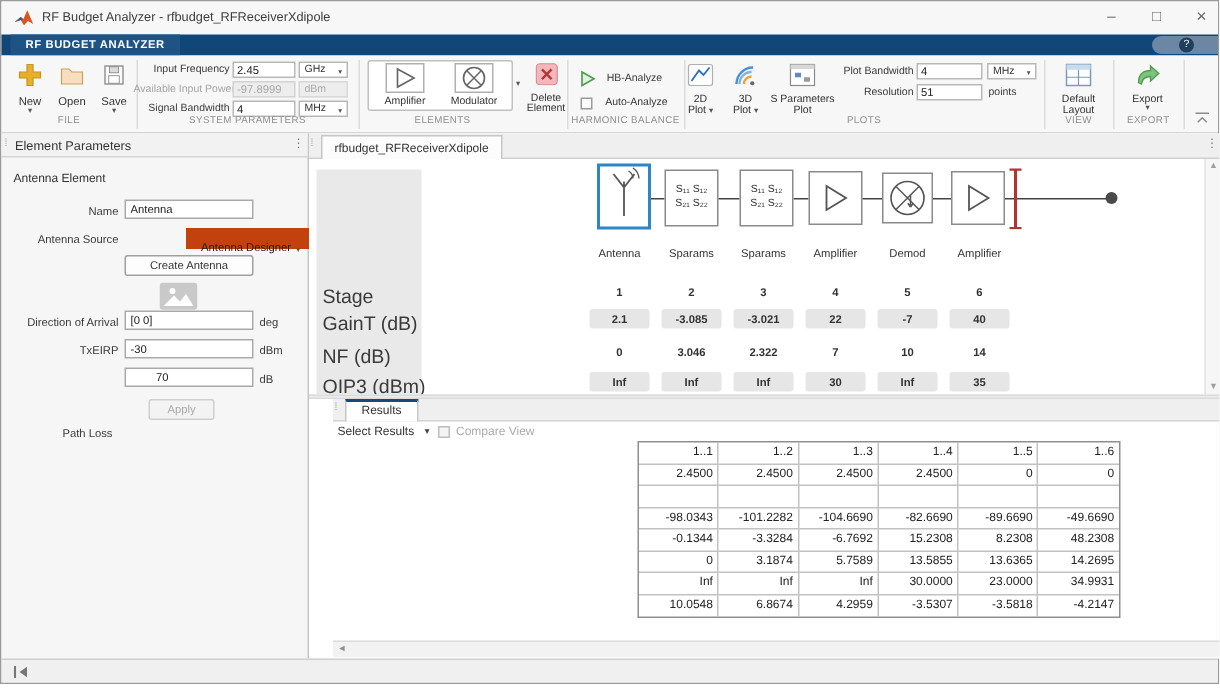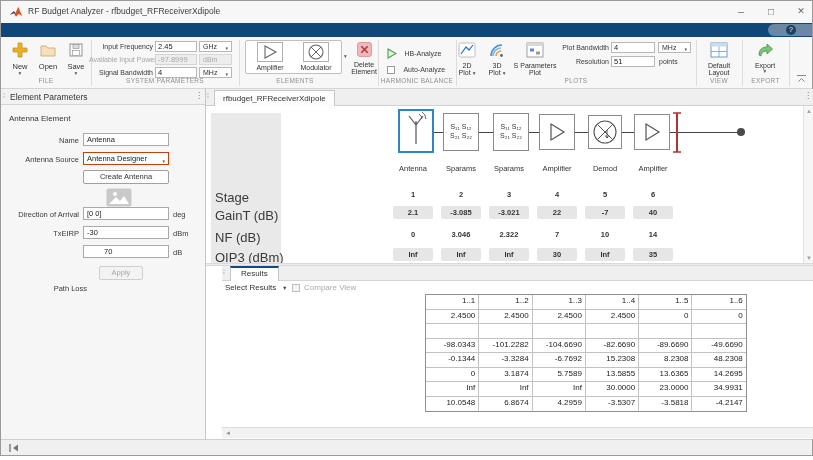--- a/index.html
+++ b/index.html
@@ -34,21 +34,21 @@
   .graydots{font-size:7px;color:#a0a0a0;letter-spacing:-1px;}
   .kebab{font-size:8px;color:#777;}
   
   .lpanel{position:absolute;left:0;top:88px;width:205px;height:350px;background:#f6f6f6;border-right:1px solid #c6c6c6;}
   .lpanel-hd{position:absolute;left:0;top:0;width:100%;height:16px;background:#f2f2f2;border-bottom:1px solid #d5d5d5;}
   .plabel{position:absolute;text-align:right;font-size:7.5px;color:#3a3a3a;white-space:nowrap;}
   .pfld{position:absolute;height:13px;border:1px solid #a9a9a9;background:#fff;font-size:7.5px;color:#222;padding:0 3px;}
   .punit{position:absolute;font-size:7.5px;color:#3a3a3a;}
   .pbtn{position:absolute;height:14px;border:1px solid #a0a0a0;border-radius:2px;background:#fdfdfd;font-size:7.5px;color:#333;text-align:center;line-height:12px;}
   .pbtn.dis{border-color:#cfcfcf;color:#a8a8a8;background:#f3f3f3;}
-  .pselect{position:absolute;height:13px;border:1px solid #c2410c;background:#fdfdfd;font-size:7.5px;color:#222;line-height:11px;padding:0 3px;}
+  .pselect{position:absolute;height:13px;border:7px solid #c2410c;background:#fdfdfd;font-size:7.5px;color:#222;line-height:11px;padding:0 3px;margin-left:41px;}
   .pselect .uc{float:right;font-size:5px;color:#555;margin-top:3px;}
   
   .right{position:absolute;left:205px;top:88px;width:608px;height:350px;background:#fff;}
   .doctabs{position:absolute;left:0;top:0;width:100%;height:17px;background:#efefef;border-bottom:1px solid #d0d0d0;}
   .doctab{position:absolute;left:8px;top:1px;height:16px;background:#fcfcfc;border:1px solid #c5c5c5;border-bottom:none;font-size:8px;color:#333;line-height:15px;padding:0 8px;}
   .diagram{position:absolute;left:0;top:17px;width:100%;height:157px;background:#fff;overflow:hidden;}
   .graycol{position:absolute;left:5px;top:7px;width:70px;height:150px;background:#e9e9e9;}
   .blk{position:absolute;background:#fff;border:1px solid #8a8a8a;}
   .wire{position:absolute;height:0;border-top:1px solid #444;}
   .spblk{font-size:7px;color:#333;text-align:center;line-height:9px;padding-top:8px;}
@@ -93,20 +93,21 @@
             <path d="M1 11 L5.5 7.2 L7.5 9 L5.5 9.5 Z" fill="#2f5b94"></path>
           </svg>
     </span>
     <span class="title-text">RF Budget Analyzer - rfbudget_RFReceiverXdipole</span>
     <span class="winbtn" style="left:728px;">–</span>
     <span class="winbtn" style="left:758px;">□</span>
     <span class="winbtn" style="left:788px;font-size:9px;">✕</span>
   </div>
 
   <div class="ribbon">
+    <span class="ribbon-tab">RF BUDGET ANALYZER</span>
     <span class="help-pill">
       <span class="help-circle">?</span>
     </span>
   </div>
 
   <div class="toolbar">
     <div class="tdiv" style="left:90px;"></div>
     <div class="tdiv" style="left:238px;"></div>
     <div class="tdiv" style="left:377px;"></div>
     <div class="tdiv" style="left:455px;"></div>
@@ -279,21 +280,21 @@
         </span>
 
     <span class="plabel" style="left:4px;top:121px;width:74px;">Direction of Arrival</span>
     <input class="pfld" style="left: 82px; top: 118px; width: 86px;" readonly="" value="[0 0]">
     <span class="punit" style="left:172px;top:121px;">deg</span>
 
     <span class="plabel" style="left:4px;top:140px;width:74px;">TxEIRP</span>
     <input class="pfld" style="left: 82px; top: 137px; width: 86px;" readonly="" value="-30">
     <span class="punit" style="left:172px;top:140px;">dBm</span>
 
-    <span class="plabel" style="left:12px;top:159px;width:74px;margin-top:36px;">Path Loss</span>
+    <span class="plabel" style="left:0;top:159px;width:74px;margin-top:36px;">Path Loss</span>
     <input class="pfld" style="left: 82px; top: 156px; width: 86px; padding-left: 20px;" readonly="" value="70">
     <span class="punit" style="left:172px;top:159px;">dB</span>
 
     <div class="pbtn dis" style="left:98px;top:177px;width:44px;">Apply</div>
   </div>
 
   <div class="right">
 
     <div class="doctabs">
       <span class="abs graydots" style="left:1px;top:3px;">⁞</span>

